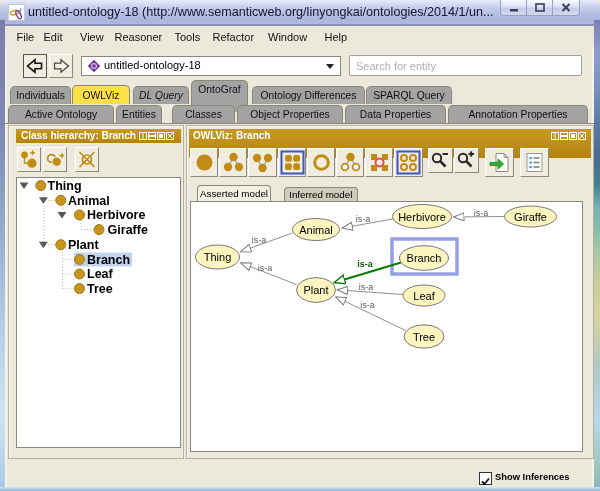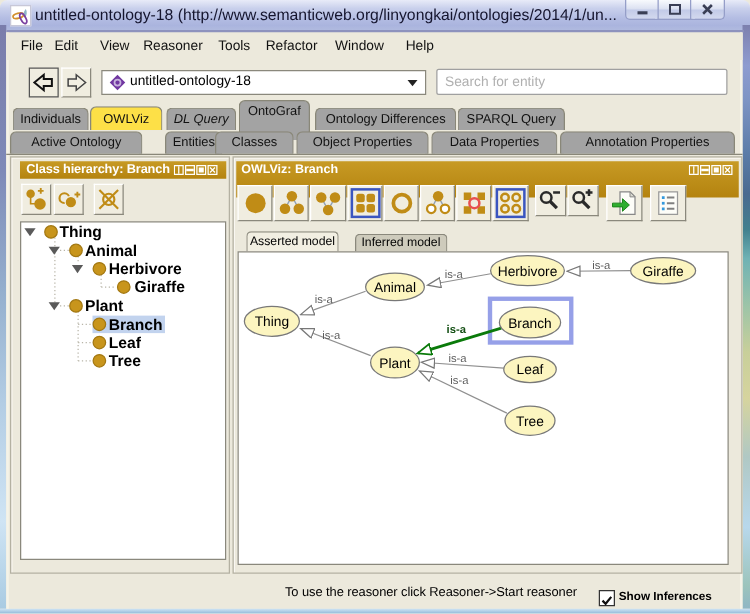--- a/index.html
+++ b/index.html
@@ -106,21 +106,21 @@
   <div id="searchtext" class="abs">Search for entity</div>
 
   <div class="tab" style="left:10px;top:86px;width:61px;height:18px;line-height:18px;">Individuals</div>
   <div class="tab tabsel" style="left:72px;top:85px;width:58px;height:19px;line-height:19px;">OWLViz</div>
   <div class="tab" style="left:133px;top:86px;width:56px;height:18px;line-height:18px;font-style:italic;">DL Query</div>
   <div class="tab" style="left:191px;top:80px;width:57px;height:32px;line-height:18px;">OntoGraf</div>
   <div class="tab" style="left:252px;top:86px;width:113px;height:18px;line-height:18px;">Ontology Differences</div>
   <div class="tab" style="left:366px;top:86px;width:86px;height:18px;line-height:18px;">SPARQL Query</div>
 
   <div class="tab" style="left:8px;top:105px;width:106px;height:18px;line-height:18px;">Active Ontology</div>
-  <div class="tab" style="left:132px;top:105px;width:46px;height:18px;line-height:18px;">Entities</div>
+  <div class="tab" style="left:116px;top:105px;width:46px;height:18px;line-height:18px;">Entities</div>
   <div class="tab" style="left:172px;top:105px;width:63px;height:18px;line-height:18px;">Classes</div>
   <div class="tab" style="left:237px;top:105px;width:106px;height:18px;line-height:18px;">Object Properties</div>
   <div class="tab" style="left:345px;top:105px;width:101px;height:18px;line-height:18px;">Data Properties</div>
   <div class="tab" style="left:448px;top:105px;width:140px;height:18px;line-height:18px;">Annotation Properties</div>
   <div id="tabline" class="abs"></div>
 
   <div id="lpanel" class="abs panel"></div>
   <div class="abs phead" style="left:16px;top:129px;width:165px;height:14px;line-height:14px;">
     <span style="position:absolute;left:5px;font-size:10.2px;letter-spacing:-0.1px;">Class hierarchy: Branch</span>
     <svg style="position:absolute;right:6px;top:3px" width="36" height="8" viewBox="0 0 36 8">
@@ -353,18 +353,17 @@
       <text x="291" y="14.5">is-a</text>
       <text x="173" y="21">is-a</text>
       <text x="69" y="41.5">is-a</text>
       <text x="75" y="70">is-a</text>
       <text x="176" y="88.5">is-a</text>
       <text x="177.5" y="106.5">is-a</text>
     </g>
     <text x="175" y="65.5" font-family="Liberation Sans, sans-serif" font-size="9" font-weight="bold" fill="#145014" text-anchor="middle">is-a</text>
   </svg>
 
-  <div id="statustext" class="abs">To use the reasoner click Reasoner-&gt;Start reasoner</div>
   <div id="checkbox" class="abs"><svg width="11" height="11" viewBox="0 0 11 11">
         <path d="M2 5.5 L4.5 8 L9 2.5" fill="none" stroke="#111" stroke-width="1.8"></path>
       </svg></div>
   <div id="checklabel" class="abs">Show Inferences</div>
 </div>
 
 </body></html>

